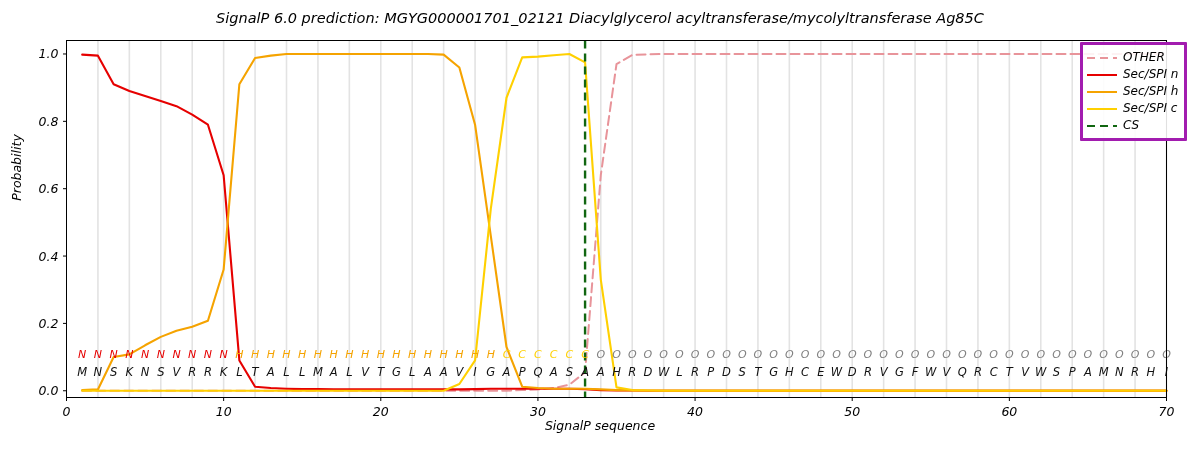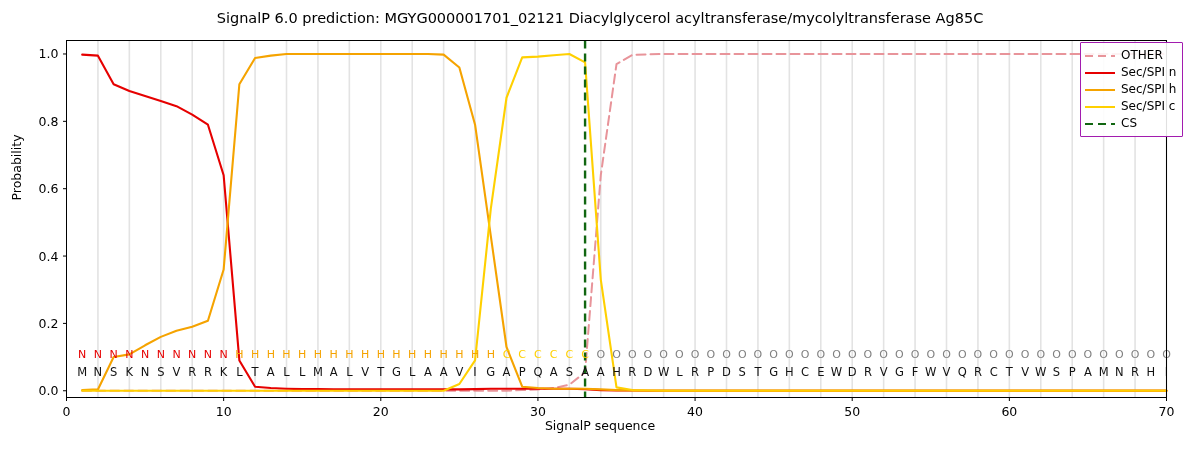--- a/index.html
+++ b/index.html
@@ -12,20 +12,21 @@
     height: 450px;
     font-family: "DejaVu Sans", "Liberation Sans", sans-serif;
     color: #000000;
     overflow: hidden;
     position: relative;
   }
   #figure {
     position: relative;
     width: 1132px;
     height: 450px;
+    font-style: italic;
   }
   #chart-title {
     position: absolute;
     left: 0;
     top: 10px;
     width: 1200px;
     text-align: center;
     font-size: 14.5px;
     color: #000;
     white-space: nowrap;
@@ -49,21 +50,21 @@
     left: 0;
     top: 418px;
     width: 1200px;
     text-align: center;
     font-size: 12.5px;
   }
   .legend-box {
     position: absolute;
     left: 1080px;
     top: 42px;
-    border: 1px solid #a21caf;
+    border: 3px solid #a21caf;
     background: rgba(255,255,255,0.88);
     padding: 4px 6px 4px 4px;
     font-size: 12px;
     line-height: 17px;
     border-radius: 1px;
   }
   .legend-row {
     display: flex;
     align-items: center;
     height: 17px;

